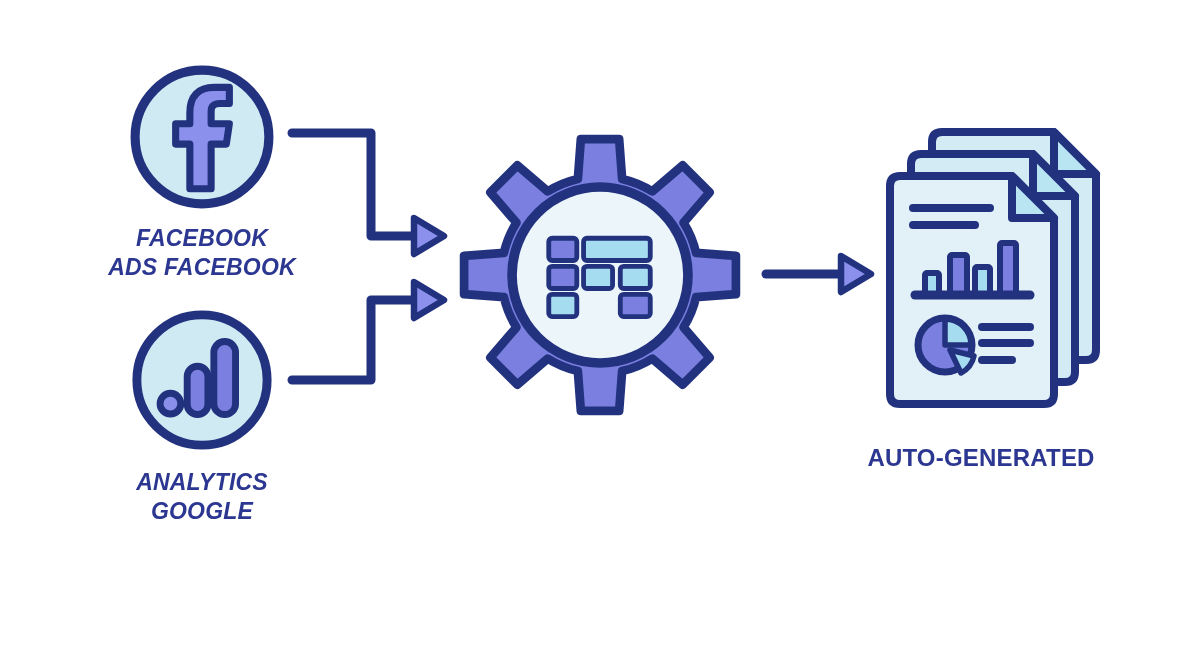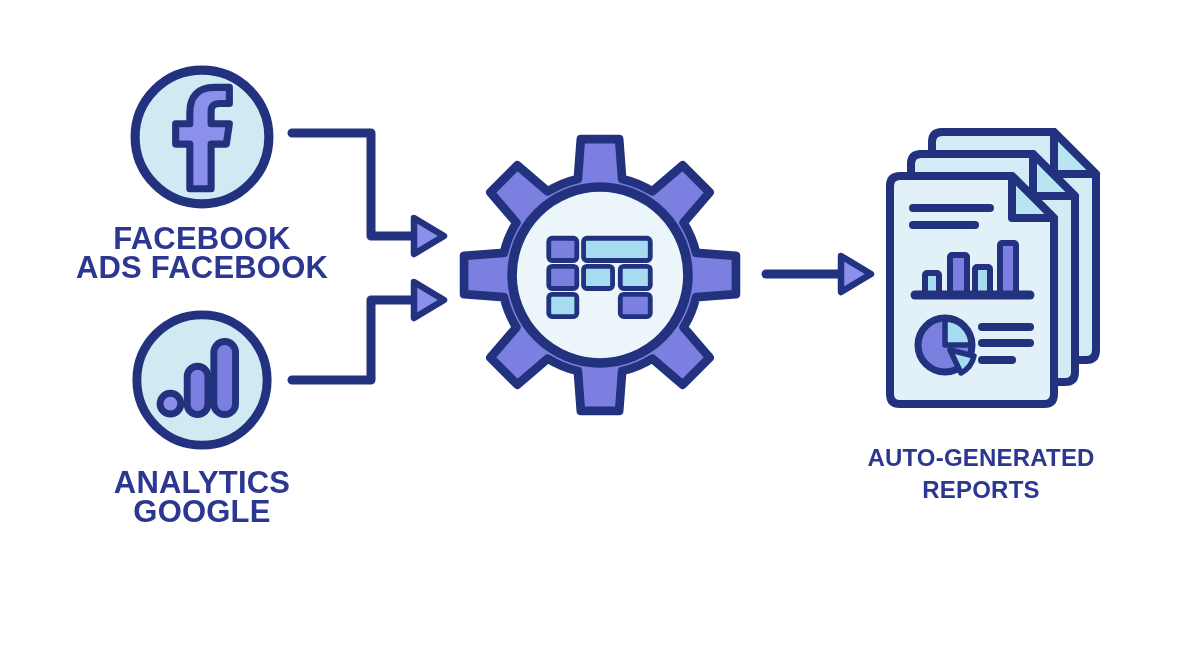--- a/index.html
+++ b/index.html
@@ -36,21 +36,21 @@
   .f-fold{fill:var(--fold);}
   .f-dot{fill:var(--dot);}
   .rj{stroke-linejoin:round;}
   .rc{stroke-linecap:round;}
   
   .node-label{
     position:absolute;text-align:center;color:var(--text);
     font-weight:700;letter-spacing:.2px;
   }
   .node-label span{display:block;}
-  .lbl-sm{font-size:31px;line-height:29px;}
+  .lbl-sm{font-size:23px;line-height:29px;font-style:italic;}
   .lbl-md{font-size:24px;line-height:32px;}
   .diagram-title{
     position:absolute;left:0;top:578px;width:1200px;text-align:center;
     color:var(--text);font-weight:700;font-size:30px;letter-spacing:.3px;
   }
 </style>
 </head>
 <body>
 
 <div class="canvas">
@@ -150,17 +150,16 @@
         <g>
           <path class="f-none sN rc" stroke-width="8" d="M 98 203 H 146"></path>
           <path class="f-none sN rc" stroke-width="8" d="M 98 219 H 146"></path>
           <path class="f-none sN rc" stroke-width="8" d="M 98 236 H 128"></path>
         </g>
       </g>
     </svg>
   </div>
   <div class="node-label lbl-md" style="left:821px;top:442px;width:320px">
     <span>AUTO-GENERATED</span>
-    <span>REPORTS</span>
   </div>
 
 
 </div>
 
 </body></html>

